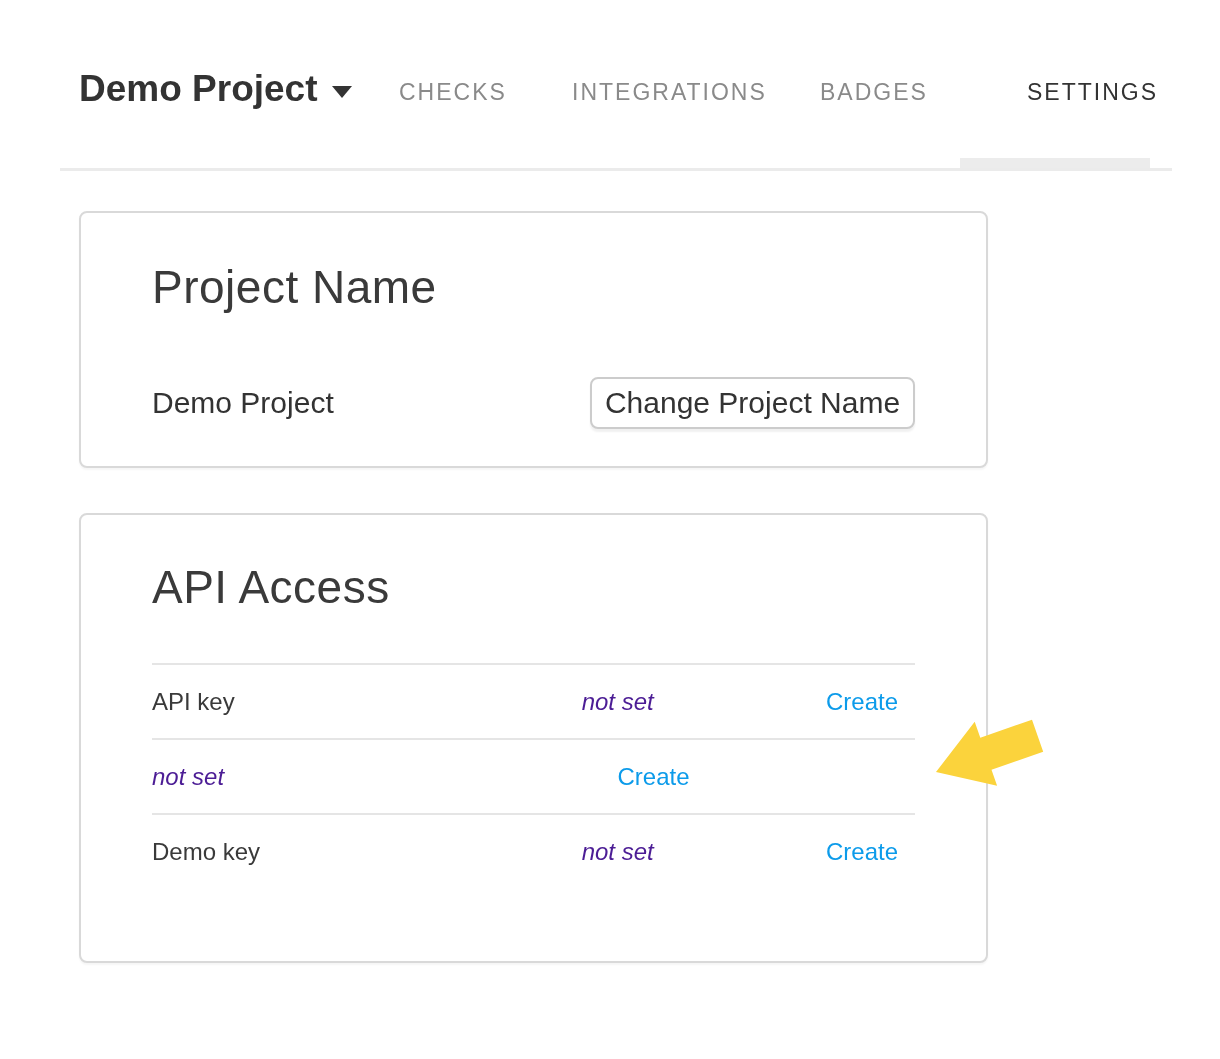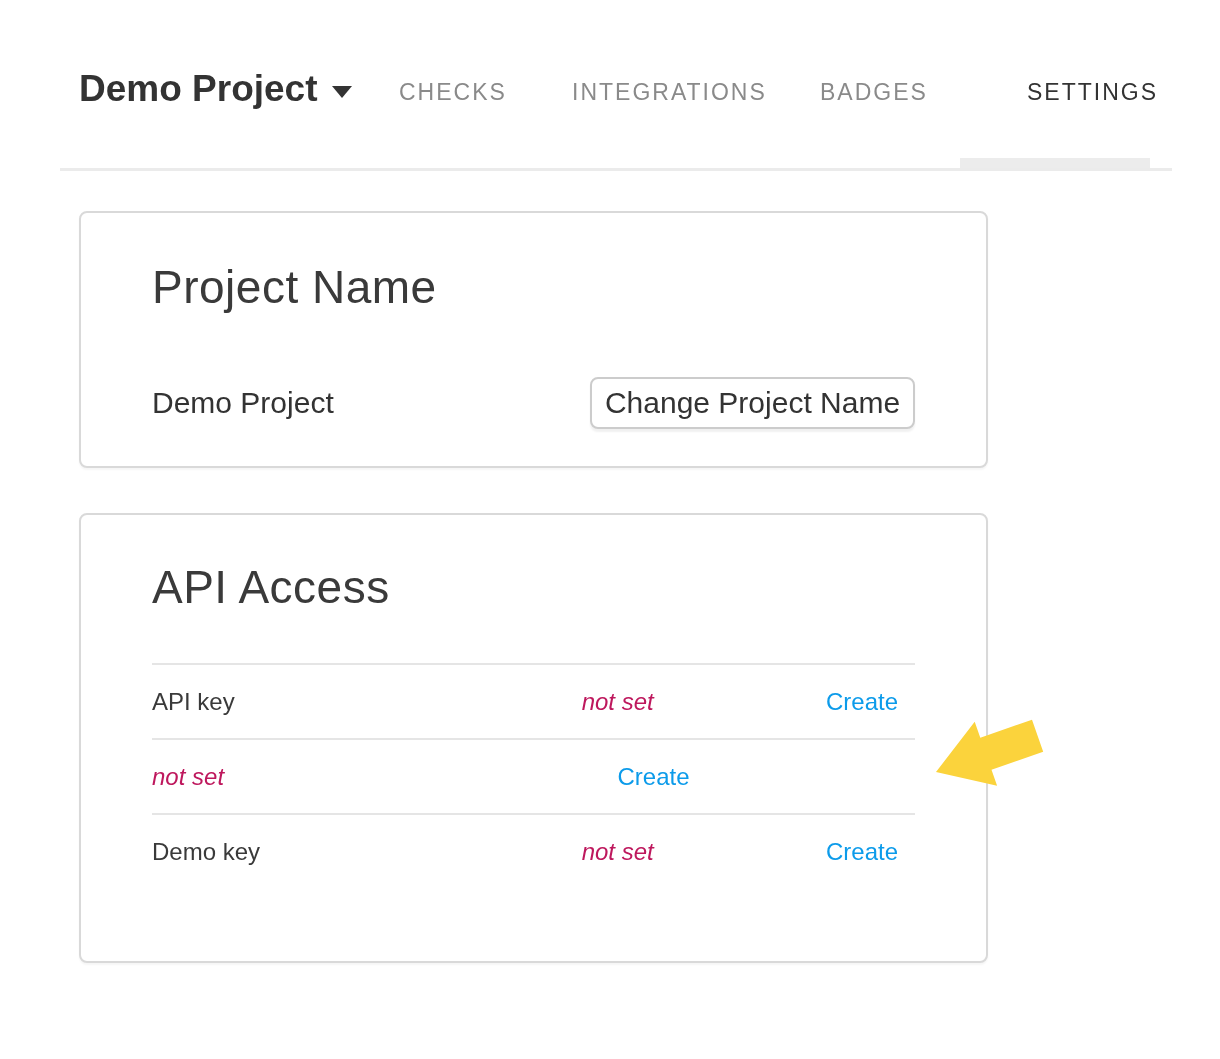--- a/index.html
+++ b/index.html
@@ -82,21 +82,21 @@
 
   
   .key-table { margin-top: 49px; }
   .key-row {
     display: flex; align-items: center;
     height: 75px;
     border-top: 2px solid #e5e5e5;
     font-size: 24px;
   }
   .key-label { width: 452px; color: #3a3a3a; }
-  .key-value { width: 257px; font-style: italic; color: #be185d; }
+  .key-value { width: 257px; font-style: italic; color: #4c1d95; }
   .key-action { flex: 1; text-align: center; padding-right: 17px; }
   .key-action a { color: #0c9bea; text-decoration: none; cursor: pointer; }
 
   
   .arrow-overlay {
     position: absolute; left: 0; top: 0;
     width: 1220px; height: 1059px;
     pointer-events: none;
   }
 </style>

